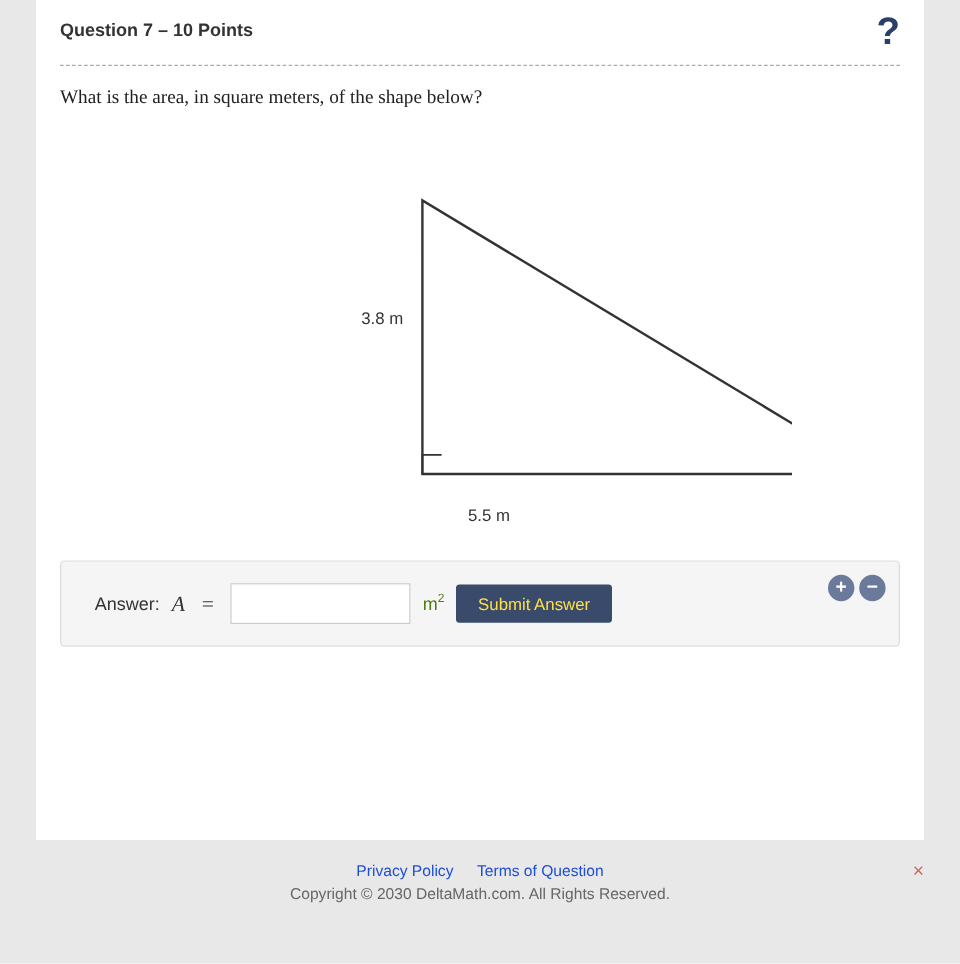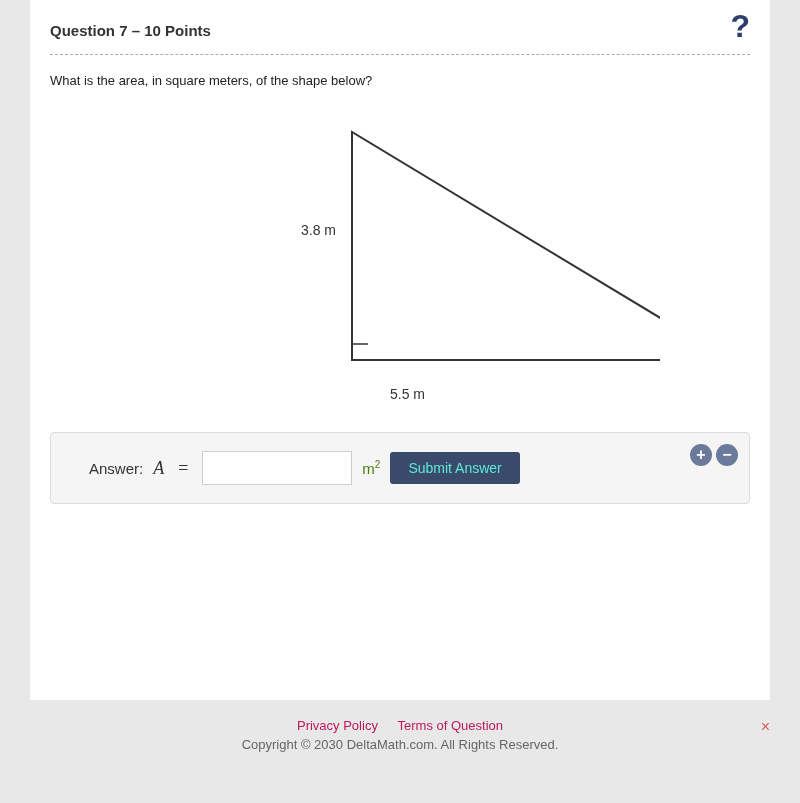--- a/index.html
+++ b/index.html
@@ -14,21 +14,21 @@
     .main-content {
       background: #fff;
       margin: 0 30px;
       padding: 10px 20px 30px 20px;
       min-height: 700px;
       position: relative;
     }
     .header-bar {
       display: flex;
       justify-content: space-between;
-      align-items: flex-end;
+      align-items: center;
       padding-bottom: 6px;
     }
     .question-info {
       line-height: 1.5;
     }
     .question-title {
       font-size: 15px;
       font-weight: bold;
       color: #333;
     }
@@ -41,23 +41,24 @@
       font-weight: bold;
       color: #2c3e6b;
       line-height: 1;
     }
     .divider {
       border: none;
       border-top: 1.5px dashed #aaa;
       margin: 6px 0 18px 0;
     }
     .question-text {
-      font-size: 13px;
+      font-size: 16px;
       color: #222;
-      margin-bottom: 4px;
+      margin-bottom: 36px;
+      font-family: Liberation Serif, serif;
     }
     .diagram-container {
       position: relative;
       width: 420px;
       height: 310px;
       margin: 0 auto 10px auto;
     }
     .diagram-label-left {
       position: absolute;
       left: 68px;
@@ -75,21 +76,21 @@
     }
     svg.triangle-svg {
       position: absolute;
       top: 30px;
       left: 90px;
     }
     .answer-section {
       background: #f5f5f5;
       border: 1px solid #ddd;
       border-radius: 4px;
-      padding: 18px 38px;
+      padding: 18px 28px;
       margin: 30px 0 0 0;
       display: flex;
       align-items: flex-end;
       justify-content: space-between;
     }
     .answer-left {
       display: flex;
       align-items: center;
       gap: 10px;
     }
@@ -120,21 +121,21 @@
     .answer-unit {
       font-size: 15px;
       color: #4d7c0f;
     }
     .superscript {
       font-size: 10px;
       vertical-align: super;
     }
     .submit-btn {
       background: #3a4a6b;
-      color: #5eead4;
+      color: #fde047;
       border: none;
       padding: 8px 18px;
       font-size: 14px;
       border-radius: 3px;
       cursor: pointer;
     }
     .zoom-controls {
       position: absolute;
       top: 12px;
       right: 12px;
@@ -160,21 +161,21 @@
       text-align: center;
       padding: 18px 0 10px 0;
       color: #666;
       font-size: 13px;
       position: relative;
     }
     .footer-links {
       margin-bottom: 4px;
     }
     .footer-links a {
-      color: #be185d;
+      color: #1d4ed8;
       text-decoration: none;
       margin: 0 8px;
     }
     .close-x {
       position: absolute;
       right: 30px;
       top: 18px;
       color: #cc6655;
       font-size: 16px;
       cursor: pointer;

